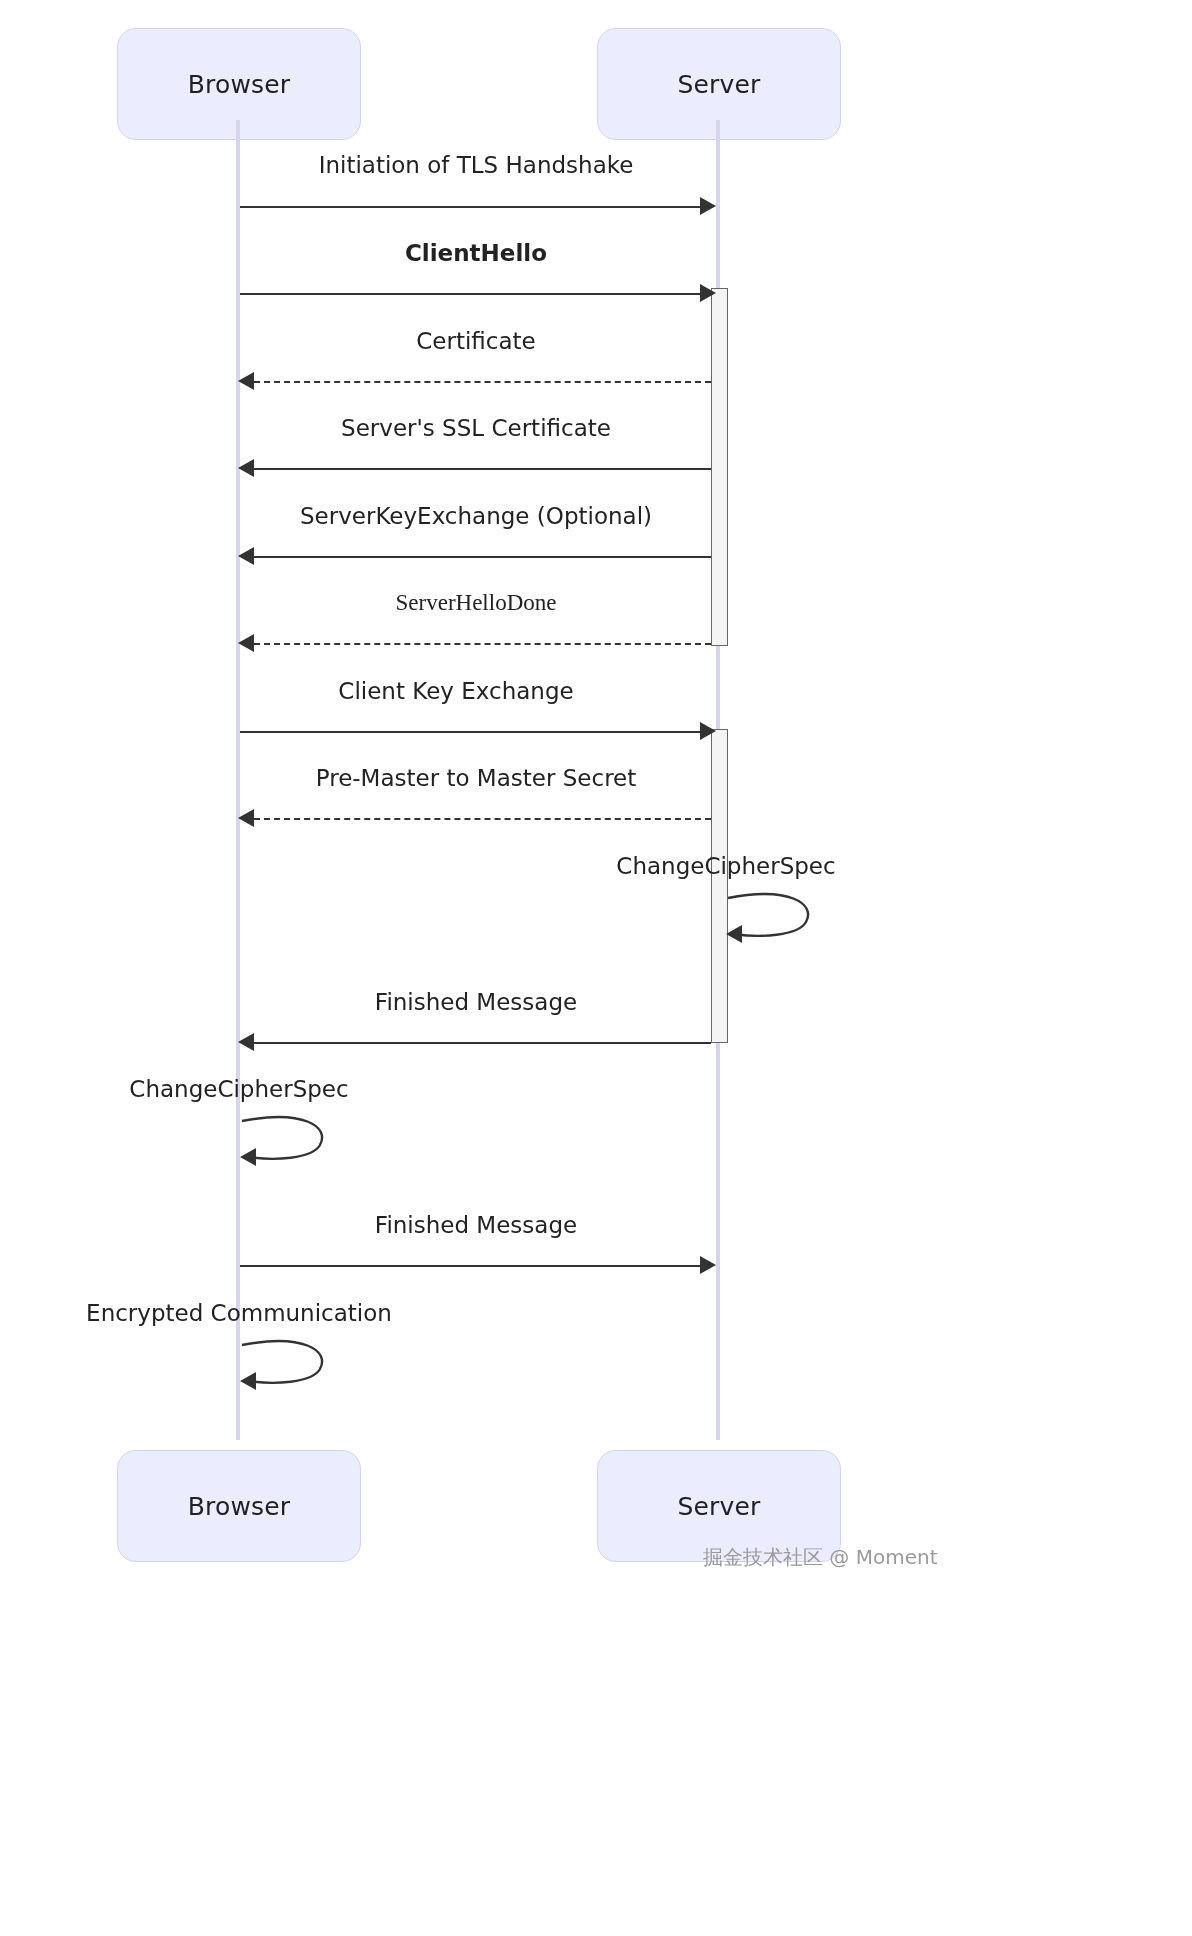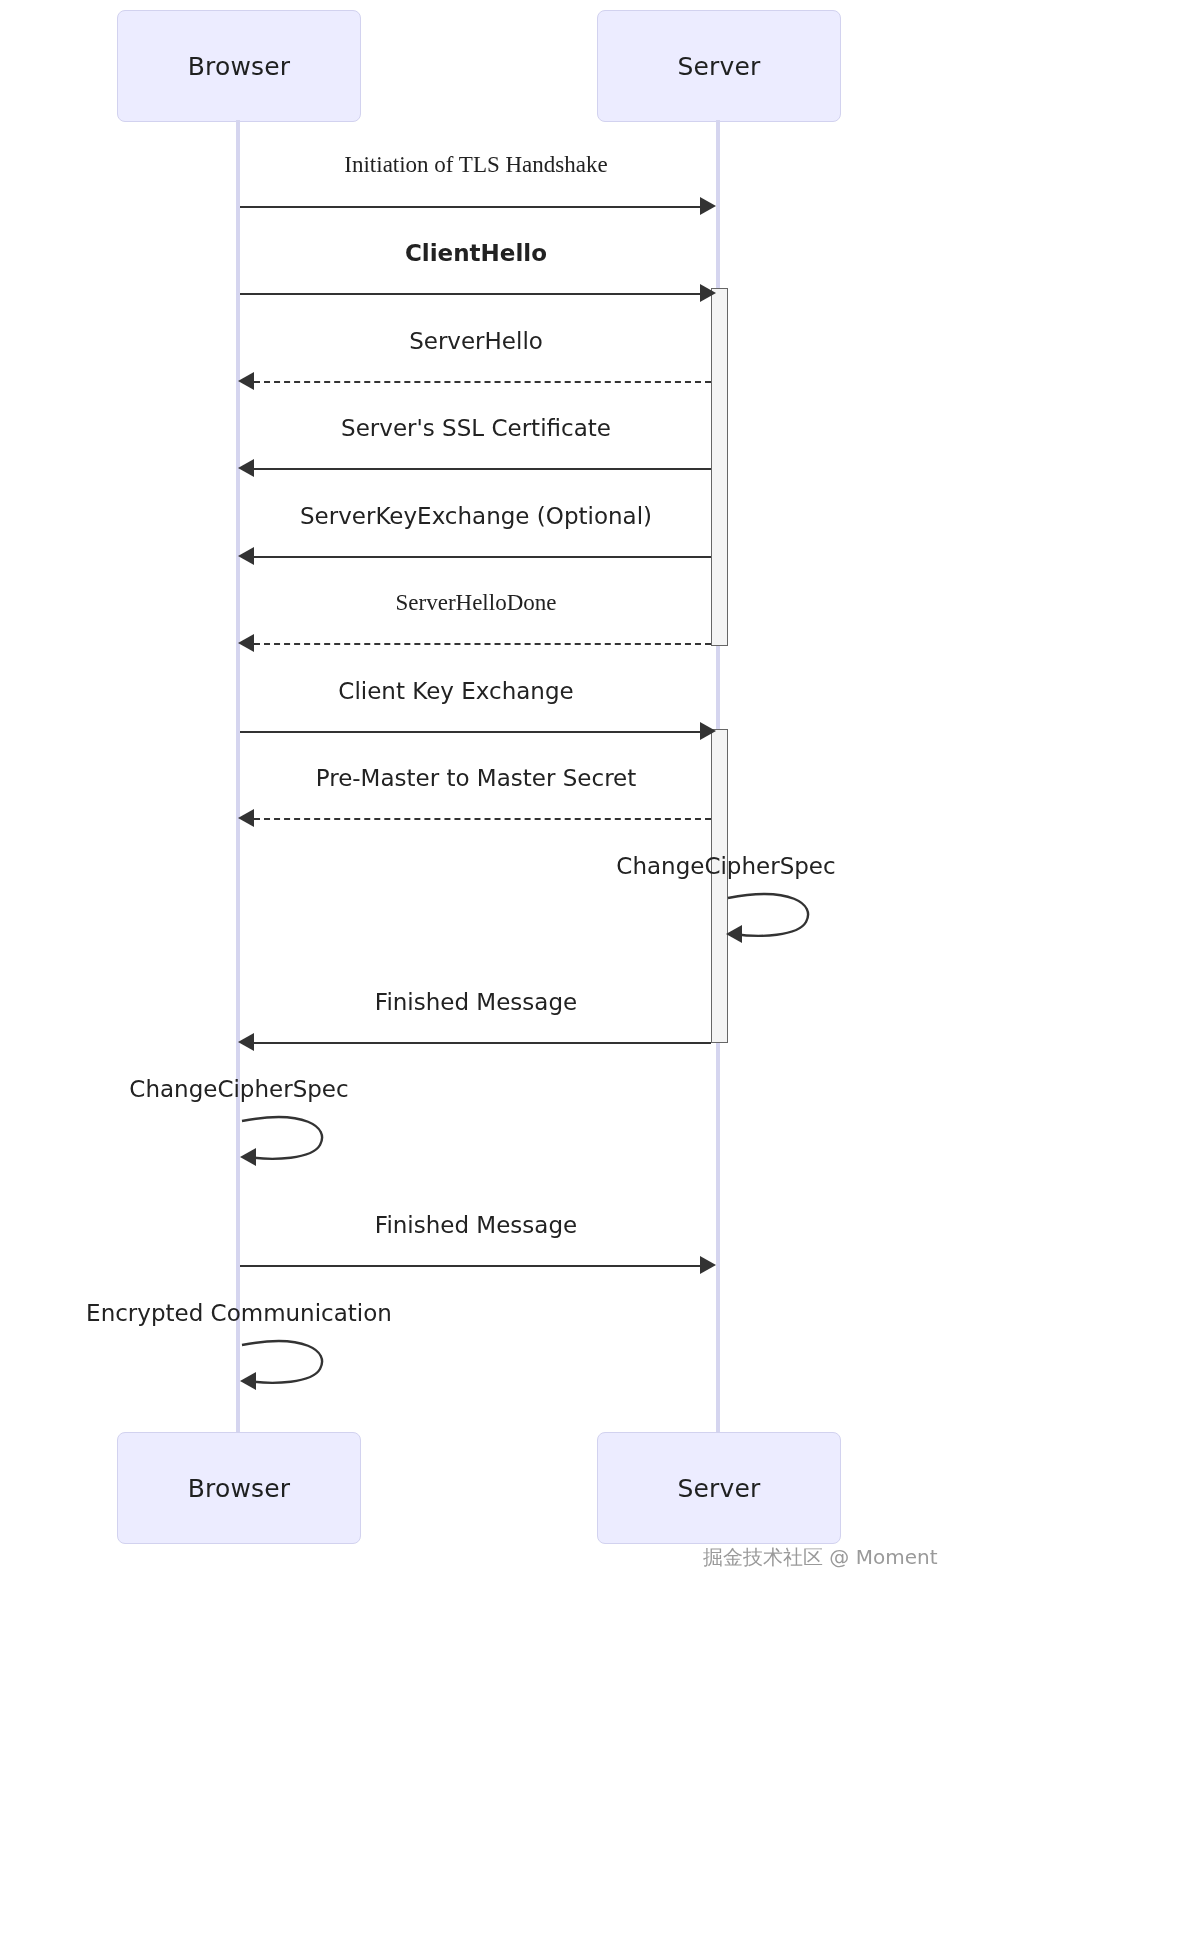--- a/index.html
+++ b/index.html
@@ -16,24 +16,25 @@
     color: #1f2020;
   }
   #diagram {
     position: absolute;
     inset: 0;
   }
   .actor-box {
     position: absolute;
     background: #ececff;
     border: 1.4px solid #d2d2ef;
-    border-radius: 8px;
+    border-radius: 19px;
     display: flex;
     align-items: center;
     justify-content: center;
+    margin-top: 18px;
   }
   .actor-label {
     font-size: 25px;
     color: #1f2020;
     letter-spacing: 0.2px;
     white-space: nowrap;
   }
   .lifeline {
     position: absolute;
     width: 4px;
@@ -97,29 +98,29 @@
   <div class="actor-box" style="left:597px; top:10px; width:242px; height:110px;">
     <span class="actor-label">Server</span>
   </div>
 
   <div class="lifeline" style="left:236px; top:120px; height:1320px;"></div>
   <div class="lifeline" style="left:716px; top:120px; height:1320px;"></div>
 
   <div class="activation" style="left:711px; top:288px; height:358px;"></div>
   <div class="activation" style="left:711px; top:729px; height:314px;"></div>
 
-  <div class="msg-label" style="left:476px; top:152px;font-family:Liberation Serif, serif;">Initiation of TLS Handshake</div>
+  <div class="msg-label" style="left:476px; top:152px;">Initiation of TLS Handshake</div>
   <div class="arrow-line" style="left:240px; top:206px; width:462px;"></div>
   <div class="arrow-head right" style="left:700px; top:197px;"></div>
 
   <div class="msg-label" style="left:476px; top:240px;font-weight:bold;">ClientHello</div>
   <div class="arrow-line" style="left:240px; top:293px; width:462px;"></div>
   <div class="arrow-head right" style="left:700px; top:284px;"></div>
 
-  <div class="msg-label" style="left:476px; top:328px;">ServerHello</div>
+  <div class="msg-label" style="left:476px; top:328px;">Certificate</div>
   <div class="arrow-line dashed" style="left:254px; top:381px; width:457px;"></div>
   <div class="arrow-head left" style="left:238px; top:372px;"></div>
 
   <div class="msg-label" style="left:476px; top:415px;">Server's SSL Certificate</div>
   <div class="arrow-line" style="left:254px; top:468px; width:457px;"></div>
   <div class="arrow-head left" style="left:238px; top:459px;"></div>
 
   <div class="msg-label" style="left:476px; top:503px;">ServerKeyExchange (Optional)</div>
   <div class="arrow-line" style="left:254px; top:556px; width:457px;"></div>
   <div class="arrow-head left" style="left:238px; top:547px;"></div>

